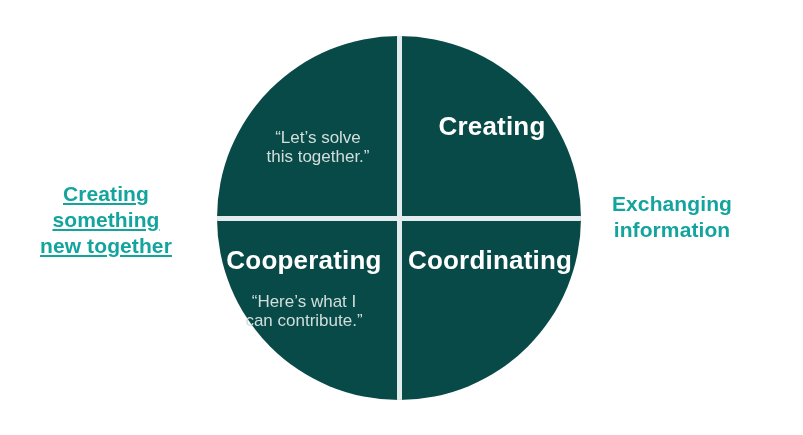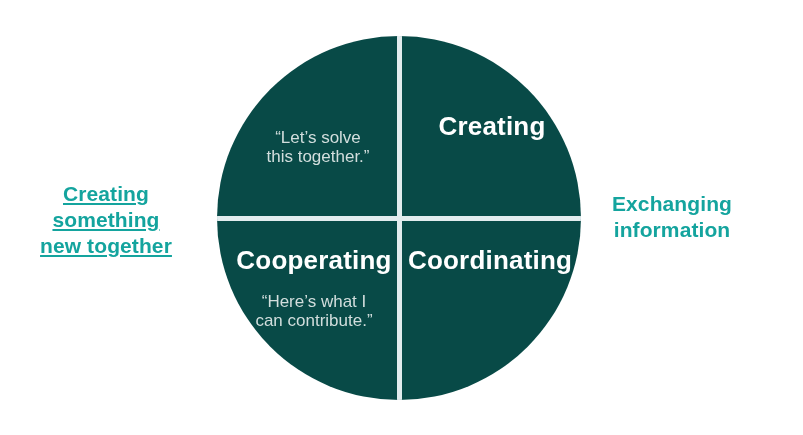--- a/index.html
+++ b/index.html
@@ -50,21 +50,21 @@
   }
   .quad-quote {
     font-size: 17px;
     line-height: 19px;
     color: var(--quote);
     white-space: pre-line;
     margin-top: 17px;
   }
   .quad-text.tl { left: 208px; top: 111px; }
   .quad-text.tr { left: 382px; top: 111px; }
-  .quad-text.bl { left: 204px; top: 245px; }
+  .quad-text.bl { left: 194px; top: 245px; }
   .quad-text.br { left: 380px; top: 245px; }
   .side-label {
     position: absolute;
     width: 180px;
     text-align: center;
     font-size: 21px;
     font-weight: bold;
     line-height: 26px;
     color: var(--accent);
     white-space: pre-line;

